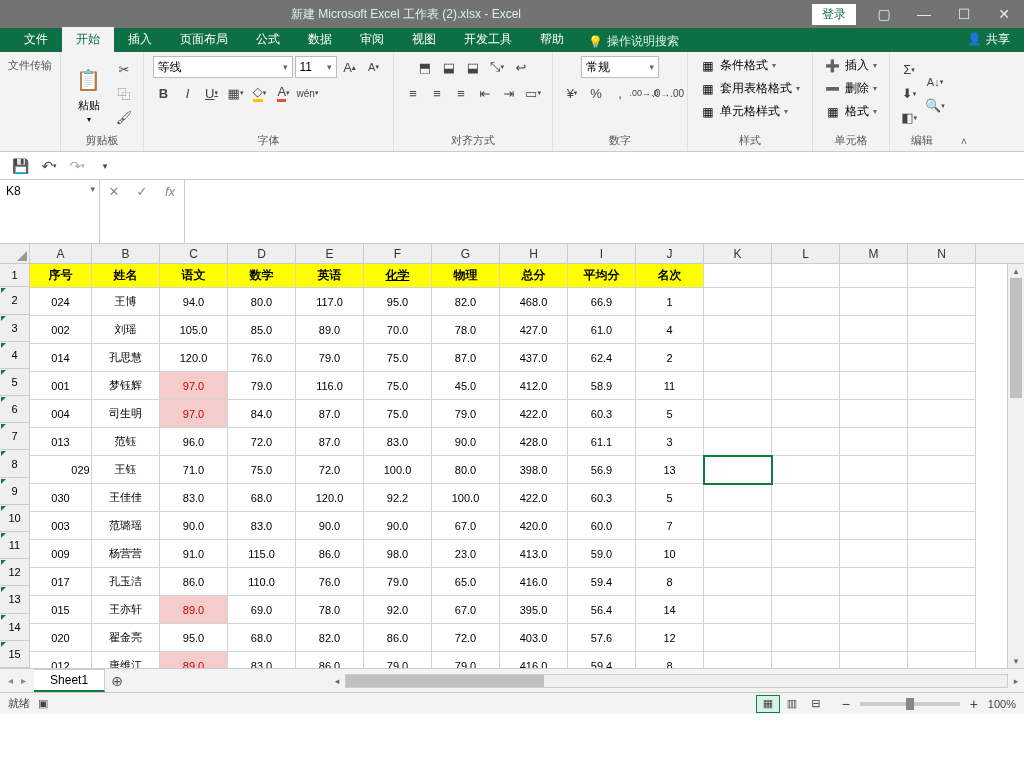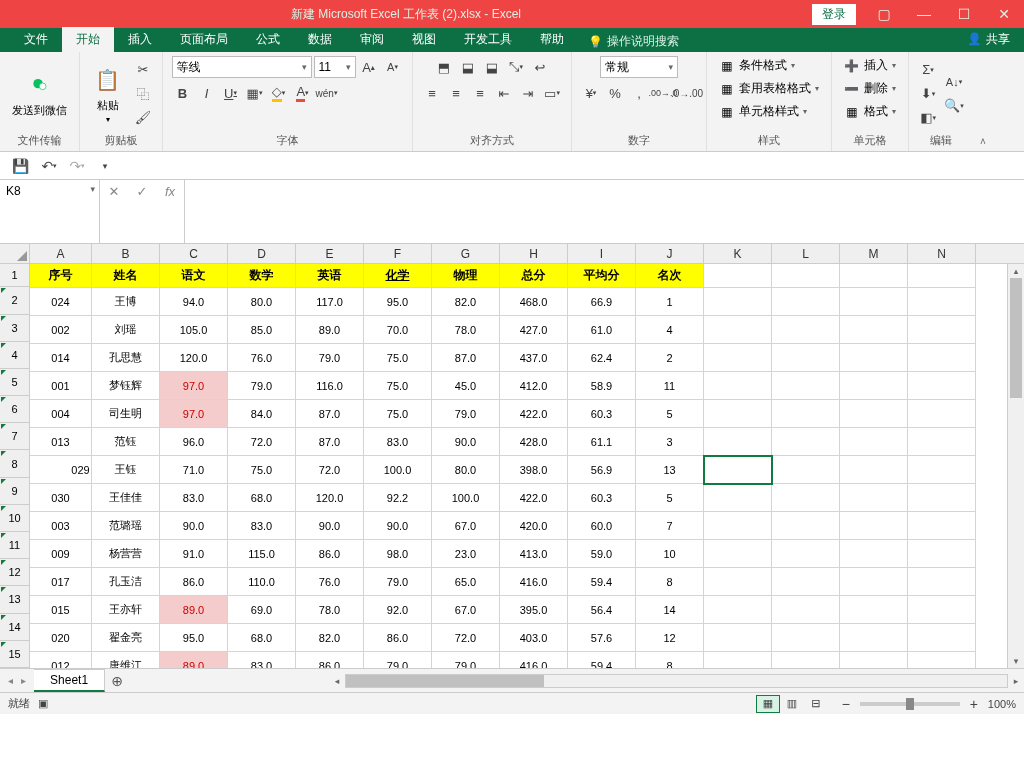--- a/index.html
+++ b/index.html
@@ -1,19 +1,19 @@
 <!DOCTYPE html>
 <html><head>
 <meta charset="utf-8">
 <style>
 * { margin: 0; padding: 0; box-sizing: border-box; font-family: "Microsoft YaHei", Arial, sans-serif; }
 body { background: #fff; width: 1024px; height: 768px; overflow: hidden; font-size: 12px; }
 
 
-.titlebar { height: 28px; background: #ef4444; display: flex; align-items: center; color: #fff; }
+.titlebar { height: 28px; background: #737373; display: flex; align-items: center; color: #fff; }
 .titlebar .title { flex: 1; text-align: center; font-size: 12px; color: #d8f3e6; }
 .titlebar .right { display: flex; align-items: center; }
 .titlebar .loginbtn { background: #fff; color: #0d6f44; padding: 2px 10px; margin-right: 8px; font-size: 12px; }
 .titlebar .winctrl { width: 40px; height: 28px; display: flex; align-items: center; justify-content: center; color: #d8f3e6; font-size: 14px; cursor: pointer; }
 
 
 .ribbontabs { height: 24px; background: #0d6f44; display: flex; align-items: flex-end; padding-left: 10px; color: #fff; }
 .ribbontabs .tab { padding: 4px 14px; font-size: 12px; cursor: pointer; }
 .ribbontabs .tab.active { background: #f3f3f3; color: #0d6f44; }
 .ribbontabs .searchwrap { display: flex; align-items: center; padding: 2px 10px; color: #d8f3e6; }
@@ -124,31 +124,20 @@
   <div class="spacer"></div>
   <div class="share">
     <span>👤</span>
     <span>共享</span>
   </div>
 </div>
 
 <div class="ribbon">
 
   <div class="group">
-    <div class="gbody">
-      <div class="bigbtn">
-        <div class="ic">
-          <svg class="icon-svg" viewBox="0 0 24 24">
-              <circle cx="9" cy="10" r="7" fill="#07c160"></circle>
-              <circle cx="16" cy="14" r="5" fill="#fff" stroke="#07c160"></circle>
-            </svg>
-        </div>
-        <span>发送到微信</span>
-      </div>
-    </div>
     <div class="glabel">文件传输</div>
   </div>
 
   <div class="group">
     <div class="gbody">
       <div class="bigbtn">
         <div class="ic">📋</div>
         <span>粘贴</span>
         <span style="font-size:8px;">▾</span>
       </div>

